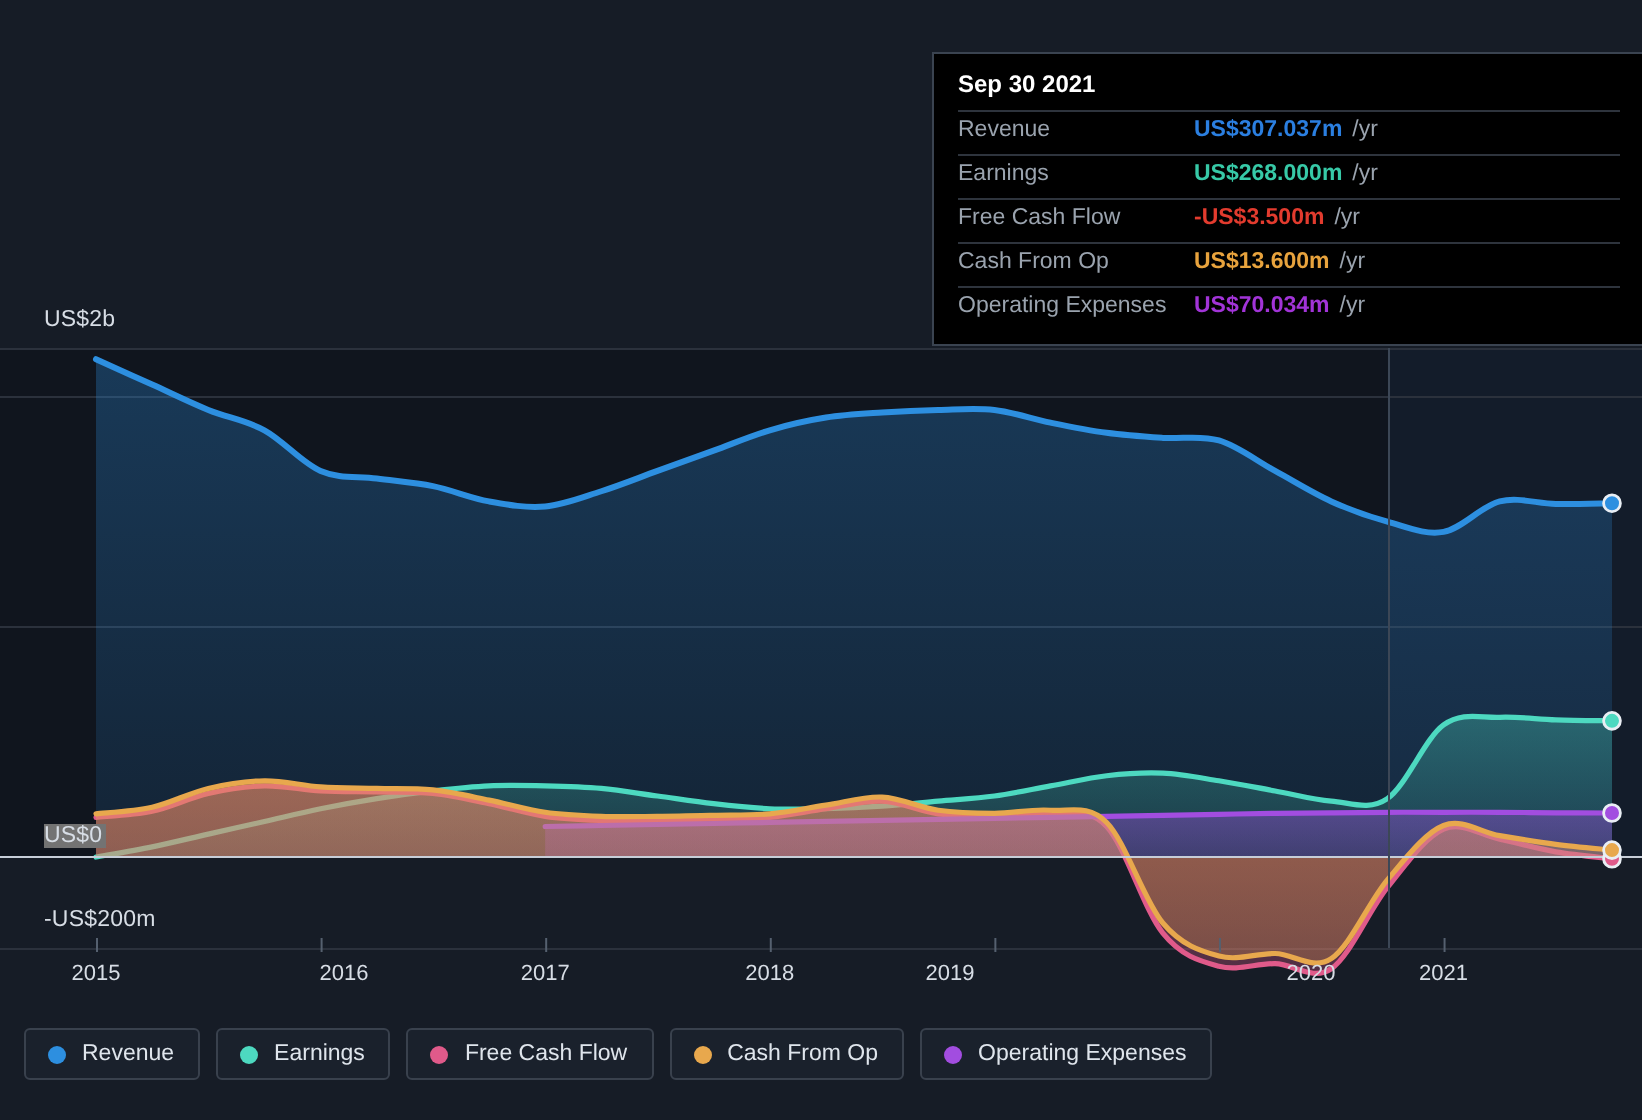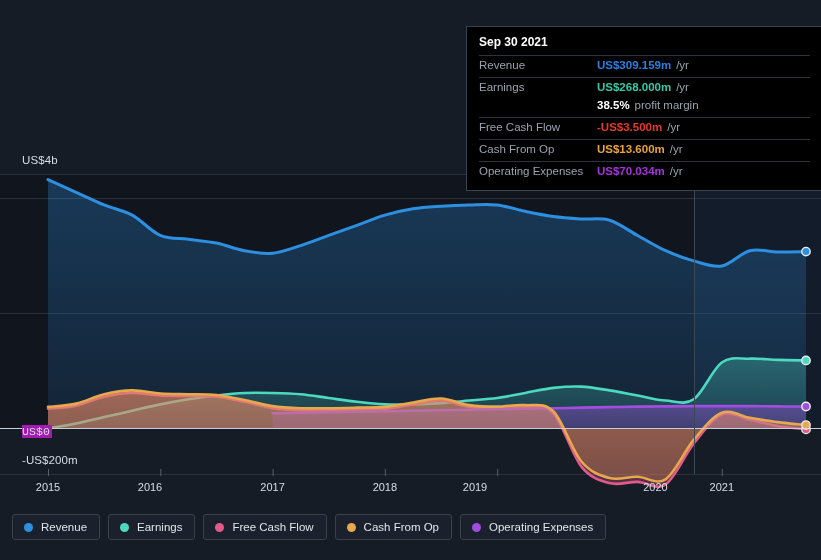--- a/index.html
+++ b/index.html
@@ -38,21 +38,21 @@
   
   .axis-label {
     position: absolute;
     font-size: 11.5px;
     color: #d7dde5;
     white-space: nowrap;
     letter-spacing: .1px;
   }
   .y-label { left: 22px; }
   #y-label-top  { top: 154px; }
-  #y-label-zero { top: 425px; background: #a21caf; padding-right: 2px; z-index: 4; font-family: Liberation Mono, monospace;}
+  #y-label-zero { top: 412px; background: #737373; padding-right: 2px; z-index: 4;}
   #y-label-neg  { top: 454px; text-align: right; }
 
   .x-label {
     position: absolute;
     top: 481px;
     font-size: 11px;
     color: #d7dde5;
     transform: translateX(-50%);
     white-space: nowrap;
   }
@@ -200,51 +200,46 @@
     <line x1="48.5" x2="48.5" y1="469" y2="476" stroke="#55606f"></line>
         <line x1="160.7962962962963" x2="160.7962962962963" y1="469" y2="476" stroke="#55606f"></line>
         <line x1="273.0925925925926" x2="273.0925925925926" y1="469" y2="476" stroke="#55606f"></line>
         <line x1="385.38888888888886" x2="385.38888888888886" y1="469" y2="476" stroke="#55606f"></line>
         <line x1="497.68518518518516" x2="497.68518518518516" y1="469" y2="476" stroke="#55606f"></line>
         <line x1="609.9814814814814" x2="609.9814814814814" y1="469" y2="476" stroke="#55606f"></line>
         <line x1="722.2777777777777" x2="722.2777777777777" y1="469" y2="476" stroke="#55606f"></line>
       </svg>
   </div>
 
-  <div class="axis-label y-label" id="y-label-top">US$4b</div>
+  <div class="axis-label y-label" id="y-label-top">US$2b</div>
   <div class="axis-label y-label" id="y-label-zero">US$0</div>
   <div class="axis-label y-label" id="y-label-neg">-US$200m</div>
   <div id="x-axis-labels">
       <div class="x-label" style="left: 48px;">2015</div>
-      <div class="x-label" style="left: 150px;">2016</div>
+      <div class="x-label" style="left: 172px;">2016</div>
       <div class="x-label" style="left: 272.593px;">2017</div>
       <div class="x-label" style="left: 384.889px;">2018</div>
       <div class="x-label" style="left: 475px;">2019</div>
       <div class="x-label" style="left: 609.481px; margin-left: 46px;">2020</div>
       <div class="x-label" style="left: 721.778px;">2021</div>
     </div>
 
   <div id="tooltip">
     <div id="tooltip-date">Sep 30 2021</div>
     <div id="tooltip-rows">
         <div class="tt-row">
           <div class="tt-key">Revenue</div>
-          <div class="tt-val" style="color: rgb(43, 127, 224);">US$309.159m</div>
+          <div class="tt-val" style="color: rgb(43, 127, 224);">US$307.037m</div>
           <div class="tt-unit">/yr</div>
         </div>
         <div class="tt-row">
           <div class="tt-key">Earnings</div>
           <div class="tt-val" style="color: rgb(55, 201, 167);">US$268.000m</div>
           <div class="tt-unit">/yr</div>
         </div>
-        <div class="tt-row no-border">
-          <div class="tt-key"></div>
-          <div class="tt-val" style="color: rgb(255, 255, 255);">38.5%</div>
-          <div class="tt-margin-label">profit margin</div>
-        </div>
         <div class="tt-row">
           <div class="tt-key">Free Cash Flow</div>
           <div class="tt-val" style="color: rgb(226, 59, 46);">-US$3.500m</div>
           <div class="tt-unit">/yr</div>
         </div>
         <div class="tt-row">
           <div class="tt-key">Cash From Op</div>
           <div class="tt-val" style="color: rgb(232, 163, 61);">US$13.600m</div>
           <div class="tt-unit">/yr</div>
         </div>

